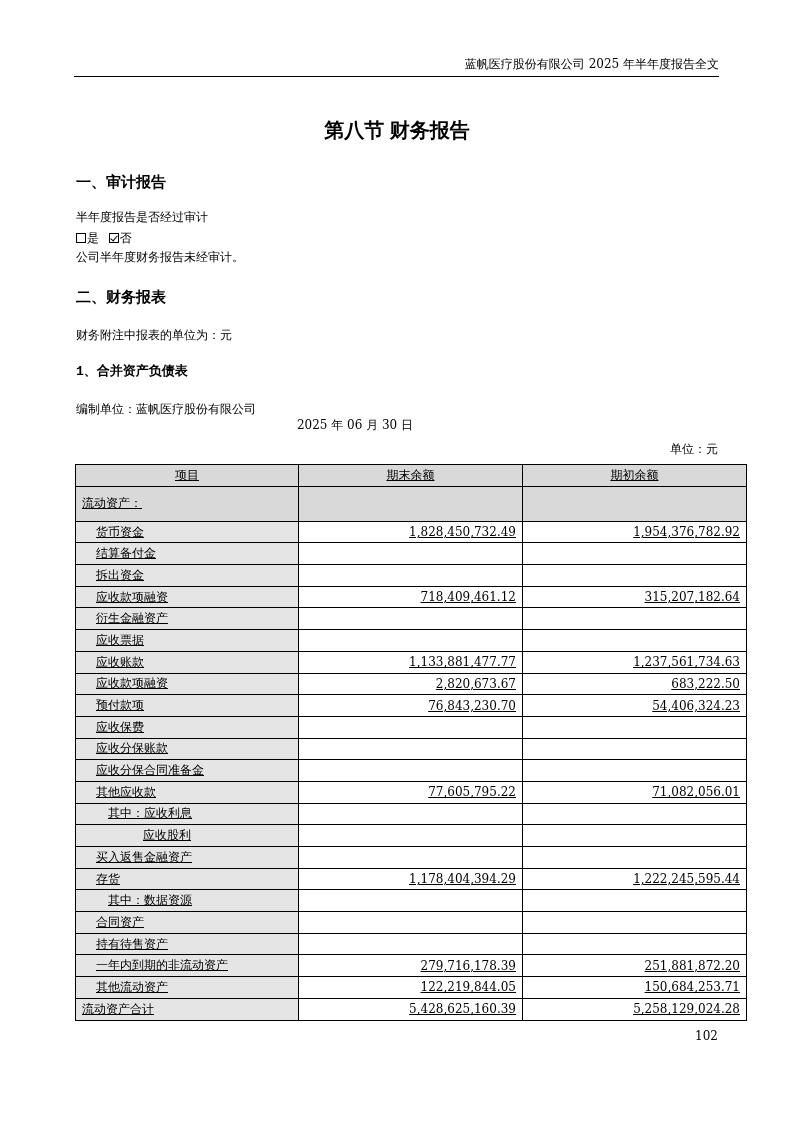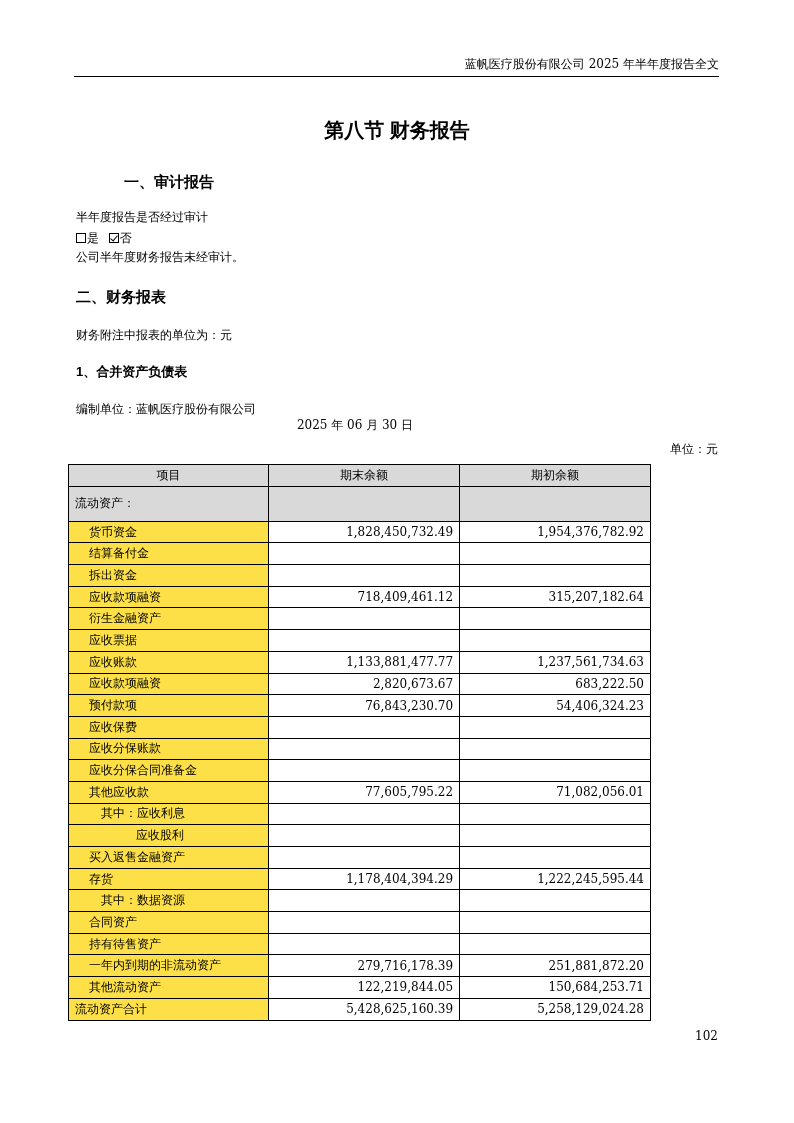--- a/index.html
+++ b/index.html
@@ -35,21 +35,21 @@
       position: absolute;
       left: 76px;
       font-family: "DejaVu Sans", "Liberation Sans", sans-serif;
       font-weight: bold;
       font-size: 15px;
       line-height: 20px;
     }
     .h3 {
       position: absolute;
       left: 76px;
-      font-family: Liberation Sans, sans-serif;
+      font-family: Liberation Mono, monospace;
       font-weight: bold;
       font-size: 13px;
       line-height: 18px;
     }
     .p {
       position: absolute;
       left: 76px;
       font-size: 12px;
       line-height: 16px;
     }
@@ -78,37 +78,38 @@
       font-size: 12px; line-height: 16px;
     }
     .unit {
       position: absolute;
       left: 74px; top: 441px; width: 644px;
       text-align: right;
       font-size: 12px; line-height: 16px;
     }
     table.bs {
       position: absolute;
-      left: 68px; top: 464px;
-      width: 583px;
+      left: 75px; top: 464px;
+      width: 672px;
       border-collapse: collapse;
       font-size: 12px;
+      text-decoration: underline;
     }
     table.bs td, table.bs th {
       border: 1px solid #000;
       height: 21.7px;
       padding: 0 6px;
       font-weight: normal;
       white-space: nowrap;
     }
     table.bs col.c1 { width: 214px; }
     table.bs col.c2 { width: 215px; }
     table.bs col.c3 { width: 215px; }
     table.bs th { background: #d9d9d9; text-align: center; }
-    table.bs td.item { background: #fde047; text-align: left; }
+    table.bs td.item { background: #e5e5e5; text-align: left; }
     table.bs td.num { text-align: right; background: #fff; }
     table.bs tr.category td { height: 35px; background: #d9d9d9; }
     .indent-0 { padding-left: 6px !important; }
     .indent-1 { padding-left: 20px !important; }
     .indent-2 { padding-left: 32px !important; }
     .indent-3 { padding-left: 67px !important; }
     .page-number {
       position: absolute;
       left: 74px; top: 1028px; width: 644px;
       text-align: right;
@@ -116,21 +117,21 @@
     }
   </style>
 </head>
 <body>
 
 <div class="page-header">蓝帆医疗股份有限公司 2025 年半年度报告全文</div>
 <div class="header-rule"></div>
 
 <div class="section-title">第八节 财务报告</div>
 
-<div class="h2" style="top:172px;margin-left:48px;">一、审计报告</div>
+<div class="h2" style="top:172px;">一、审计报告</div>
 <div class="p" style="top:209px;">半年度报告是否经过审计</div>
 <div class="p checkbox-row" style="top:230px;">
   <span><span class="box"></span><span>是</span></span>
   <span style="margin-left:6px;"><span class="box checked"></span><span>否</span></span>
 </div>
 <div class="p" style="top:249px;">公司半年度财务报告未经审计。</div>
 
 <div class="h2" style="top:287px;">二、财务报表</div>
 <div class="p" style="top:327px;">财务附注中报表的单位为：元</div>
 

